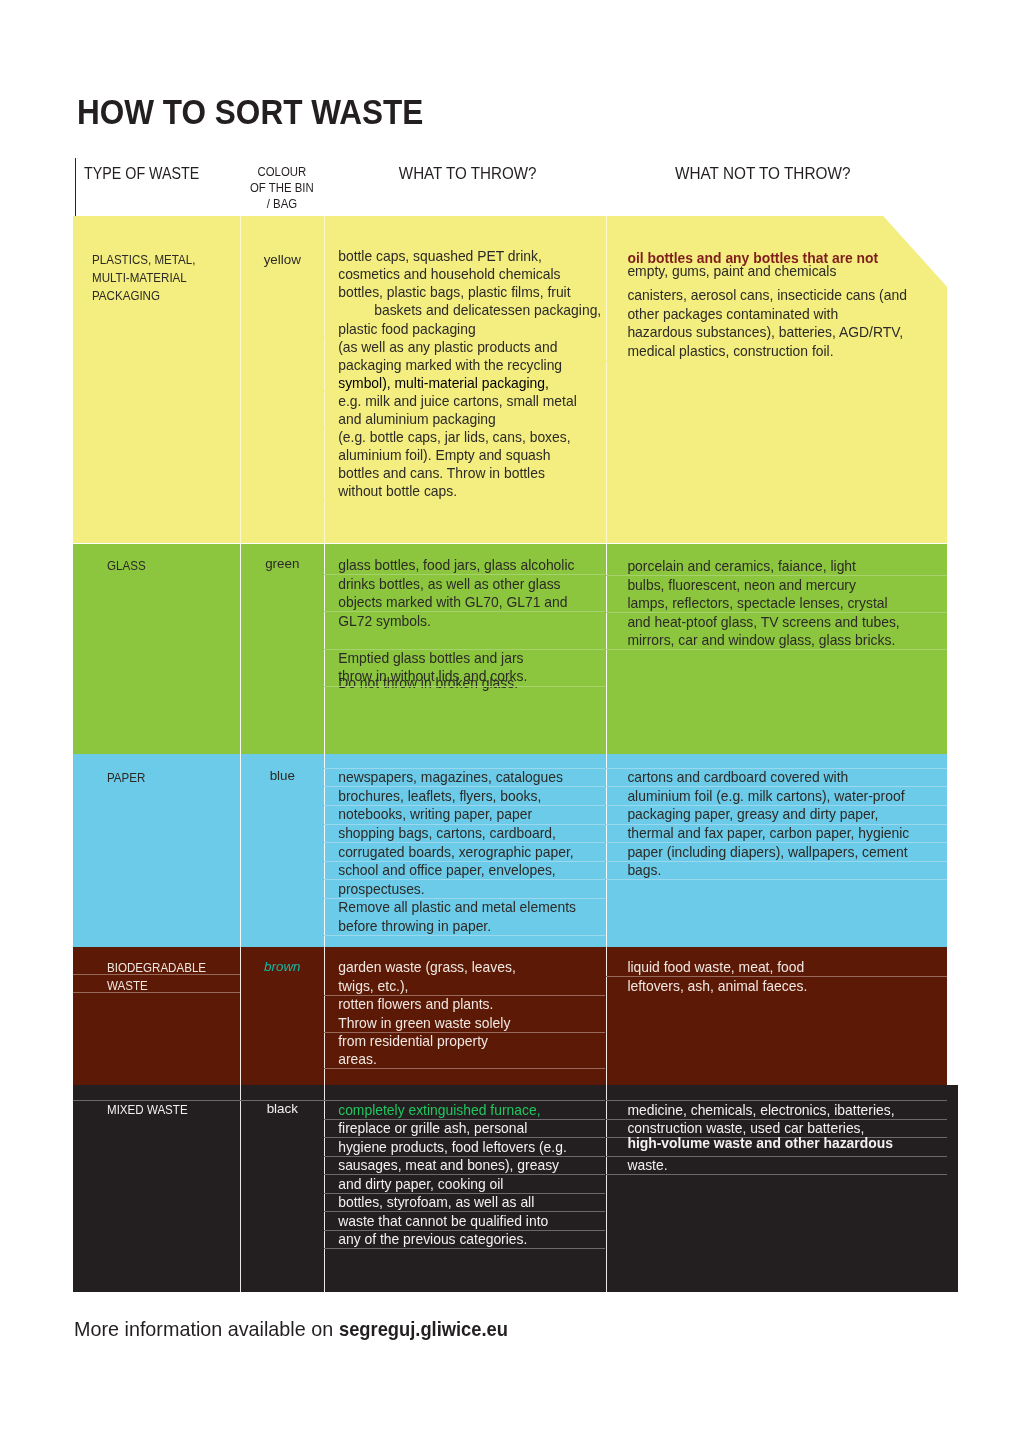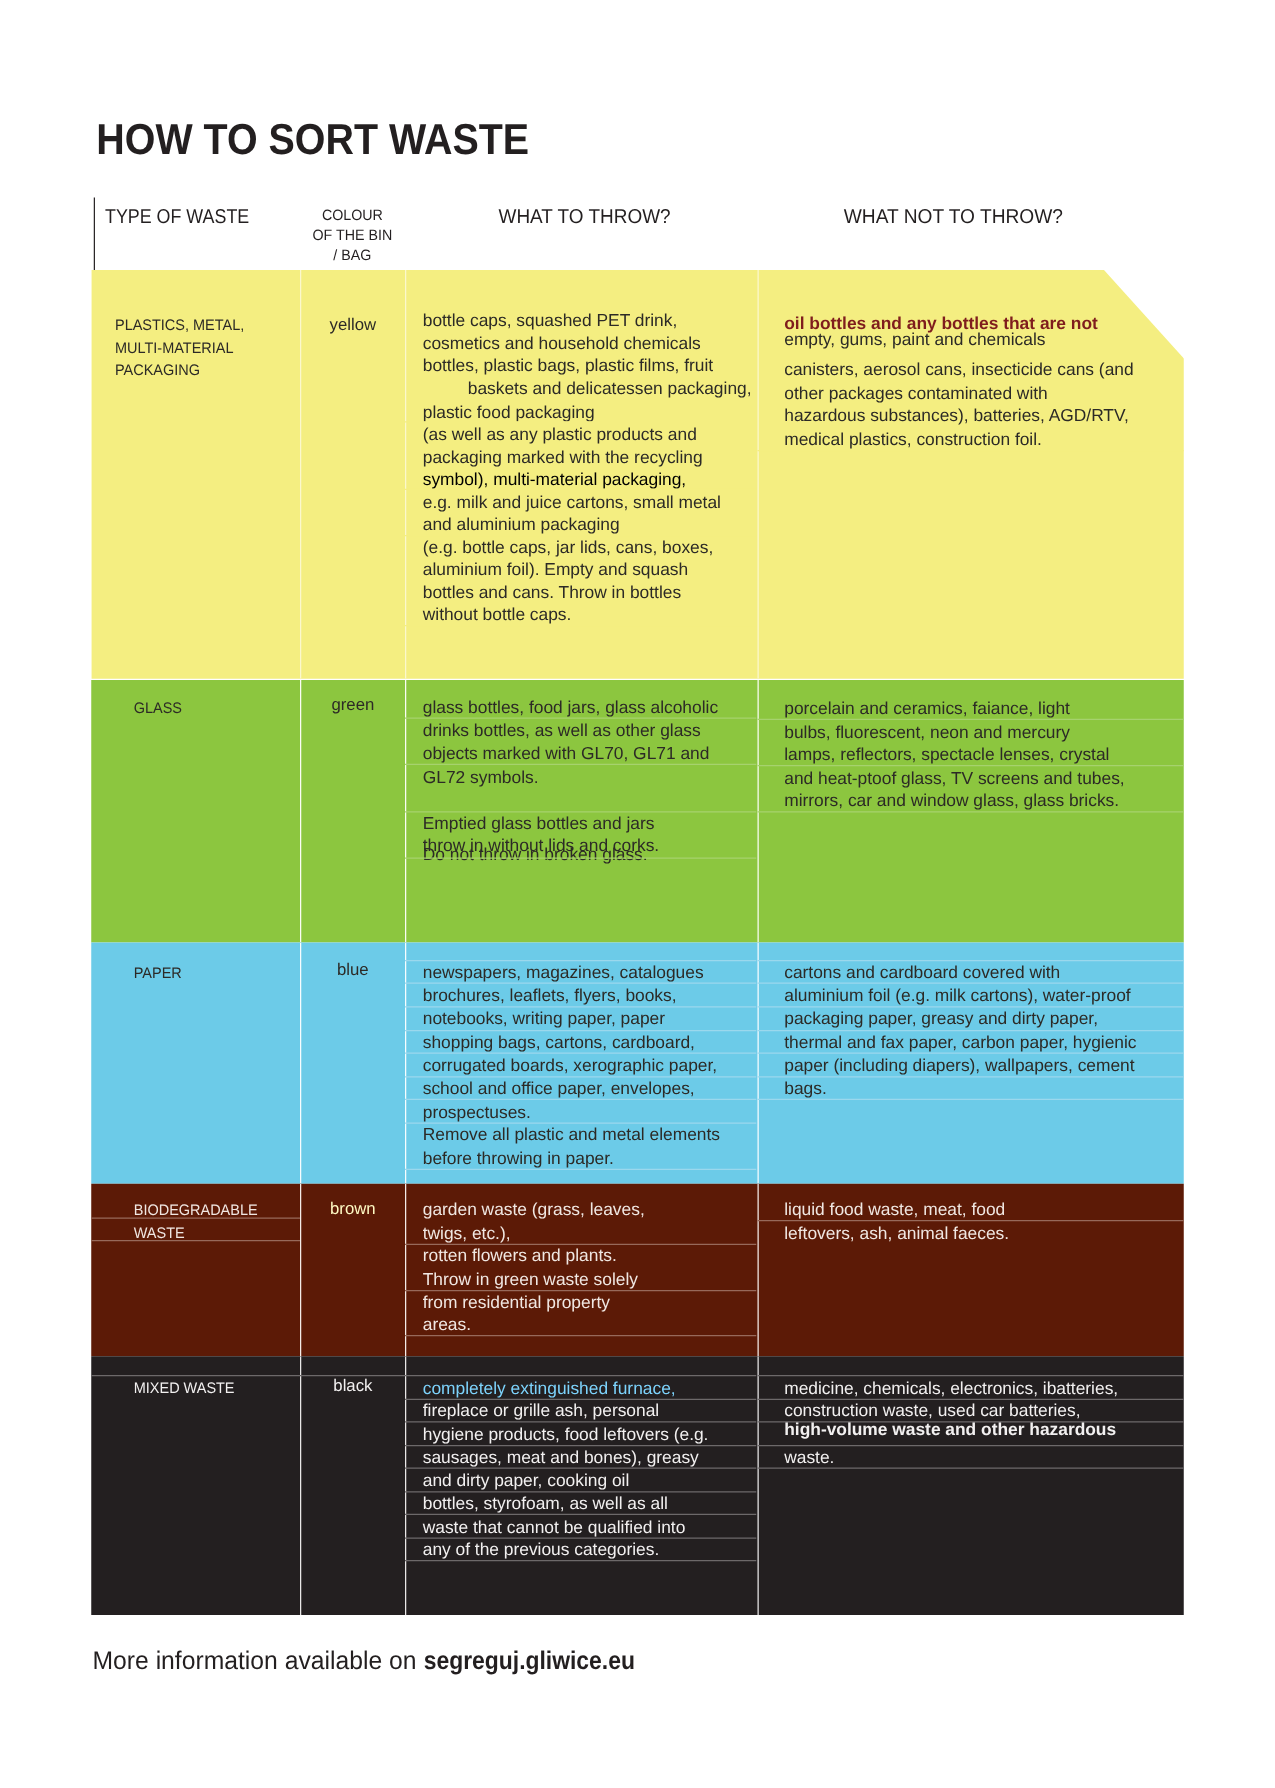--- a/index.html
+++ b/index.html
@@ -159,44 +159,44 @@
         <div class="hline" style="left: 532.5px; top: 107.3px; width: 341.8px; background: rgb(155, 216, 237);"></div>
         <div class="tline c4" style="left: 554.4px; top: 106.684px; color: rgb(44, 42, 38);">bags.</div>
         <div class="hline" style="left: 532.5px; top: 125.94px; width: 341.8px; background: rgb(155, 216, 237);"></div>
       </div>
       <div class="abs band" style="left: 73px; top: 946.9px; width: 874.3px; height: 138.3px; background: rgb(92, 26, 6);">
         <div class="vline" style="left: 167.4px; background: rgb(244, 235, 231);"></div>
         <div class="vline" style="left: 251.2px; background: rgb(244, 235, 231);"></div>
         <div class="vline" style="left: 532.5px; background: rgb(244, 235, 231);"></div>
         <div class="tline c1" style="left: 34.4px; top: 11.1727px; color: rgb(240, 231, 226);">BIODEGRADABLE</div>
         <div class="tline c1" style="left: 34.4px; top: 28.7727px; color: rgb(240, 231, 226);">WASTE</div>
-        <div class="tline c2" style="left: 167.4px; top: 9.9569px; width: 83.8px; color: #fef9c3;">brown</div>
+        <div class="tline c2" style="left: 167.4px; top: 9.9569px; width: 83.8px; color: #14b8a6; font-style: italic;">brown</div>
         <div class="tline c3" style="left: 265.2px; top: 10.5836px; color: rgb(240, 231, 226);">garden waste (grass, leaves,</div>
         <div class="tline c3" style="left: 265.2px; top: 28.9436px; color: rgb(240, 231, 226);">twigs, etc.),</div>
         <div class="hline" style="left: 251.2px; top: 47.92px; width: 281.3px; background: rgb(151, 105, 90);"></div>
         <div class="tline c3" style="left: 265.2px; top: 47.3036px; color: rgb(240, 231, 226);">rotten flowers and plants.</div>
         <div class="tline c3" style="left: 265.2px; top: 65.6636px; color: rgb(240, 231, 226);">Throw in green waste solely</div>
         <div class="hline" style="left: 251.2px; top: 84.64px; width: 281.3px; background: rgb(151, 105, 90);"></div>
         <div class="tline c3" style="left: 265.2px; top: 84.0237px; color: rgb(240, 231, 226);">from residential property</div>
         <div class="tline c3" style="left: 265.2px; top: 102.384px; color: rgb(240, 231, 226);">areas.</div>
         <div class="hline" style="left: 251.2px; top: 121.36px; width: 281.3px; background: rgb(151, 105, 90);"></div>
         <div class="tline c4" style="left: 554.4px; top: 10.5836px; color: rgb(240, 231, 226);">liquid food waste, meat, food</div>
         <div class="hline" style="left: 532.5px; top: 29.56px; width: 341.8px; background: rgb(151, 105, 90);"></div>
         <div class="tline c4" style="left: 554.4px; top: 28.9436px; color: rgb(240, 231, 226);">leftovers, ash, animal faeces.</div>
         <div class="hline" style="left: 0px; top: 26.8px; width: 167.4px; background: rgb(151, 105, 90);"></div>
         <div class="hline" style="left: 0px; top: 45.2px; width: 167.4px; background: rgb(151, 105, 90);"></div>
       </div>
-      <div class="abs band" style="left: 73px; top: 1085.2px; width: 874.3px; height: 206.5px; background: rgb(35, 31, 32);">
+      <div class="abs band" style="left: 73px; top: 1085.2px; width: 874.3px; height: 206.5px; background: rgb(35, 31, 32); padding-left: 11px;">
         <div class="vline" style="left: 167.4px; background: rgb(233, 231, 231);"></div>
         <div class="vline" style="left: 251.2px; background: rgb(233, 231, 231);"></div>
         <div class="vline" style="left: 532.5px; background: rgb(233, 231, 231);"></div>
         <div class="tline c1" style="left: 34.4px; top: 15.2727px; color: rgb(242, 240, 240);">MIXED WASTE</div>
         <div class="tline c2" style="left: 167.4px; top: 13.8569px; width: 83.8px; color: rgb(242, 240, 240);">black</div>
         <div class="hline" style="left: 251.2px; top: 15.3px; width: 281.3px; background: rgb(109, 105, 106);"></div>
-        <div class="tline c3" style="left: 265.2px; top: 14.6837px; color: #7dd3fc;">completely extinguished furnace,</div>
+        <div class="tline c3" style="left: 265.2px; top: 14.6837px; color: #22c55e;">completely extinguished furnace,</div>
         <div class="hline" style="left: 251.2px; top: 33.76px; width: 281.3px; background: rgb(109, 105, 106);"></div>
         <div class="tline c3" style="left: 265.2px; top: 33.1437px; color: rgb(242, 240, 240);">fireplace or grille ash, personal</div>
         <div class="hline" style="left: 251.2px; top: 52.22px; width: 281.3px; background: rgb(109, 105, 106);"></div>
         <div class="tline c3" style="left: 265.2px; top: 51.6037px; color: rgb(242, 240, 240);">hygiene products, food leftovers (e.g.</div>
         <div class="hline" style="left: 251.2px; top: 70.68px; width: 281.3px; background: rgb(109, 105, 106);"></div>
         <div class="tline c3" style="left: 265.2px; top: 70.0636px; color: rgb(242, 240, 240);">sausages, meat and bones), greasy</div>
         <div class="hline" style="left: 251.2px; top: 89.14px; width: 281.3px; background: rgb(109, 105, 106);"></div>
         <div class="tline c3" style="left: 265.2px; top: 88.5236px; color: rgb(242, 240, 240);">and dirty paper, cooking oil</div>
         <div class="hline" style="left: 251.2px; top: 107.6px; width: 281.3px; background: rgb(109, 105, 106);"></div>
         <div class="tline c3" style="left: 265.2px; top: 106.984px; color: rgb(242, 240, 240);">bottles, styrofoam, as well as all</div>

